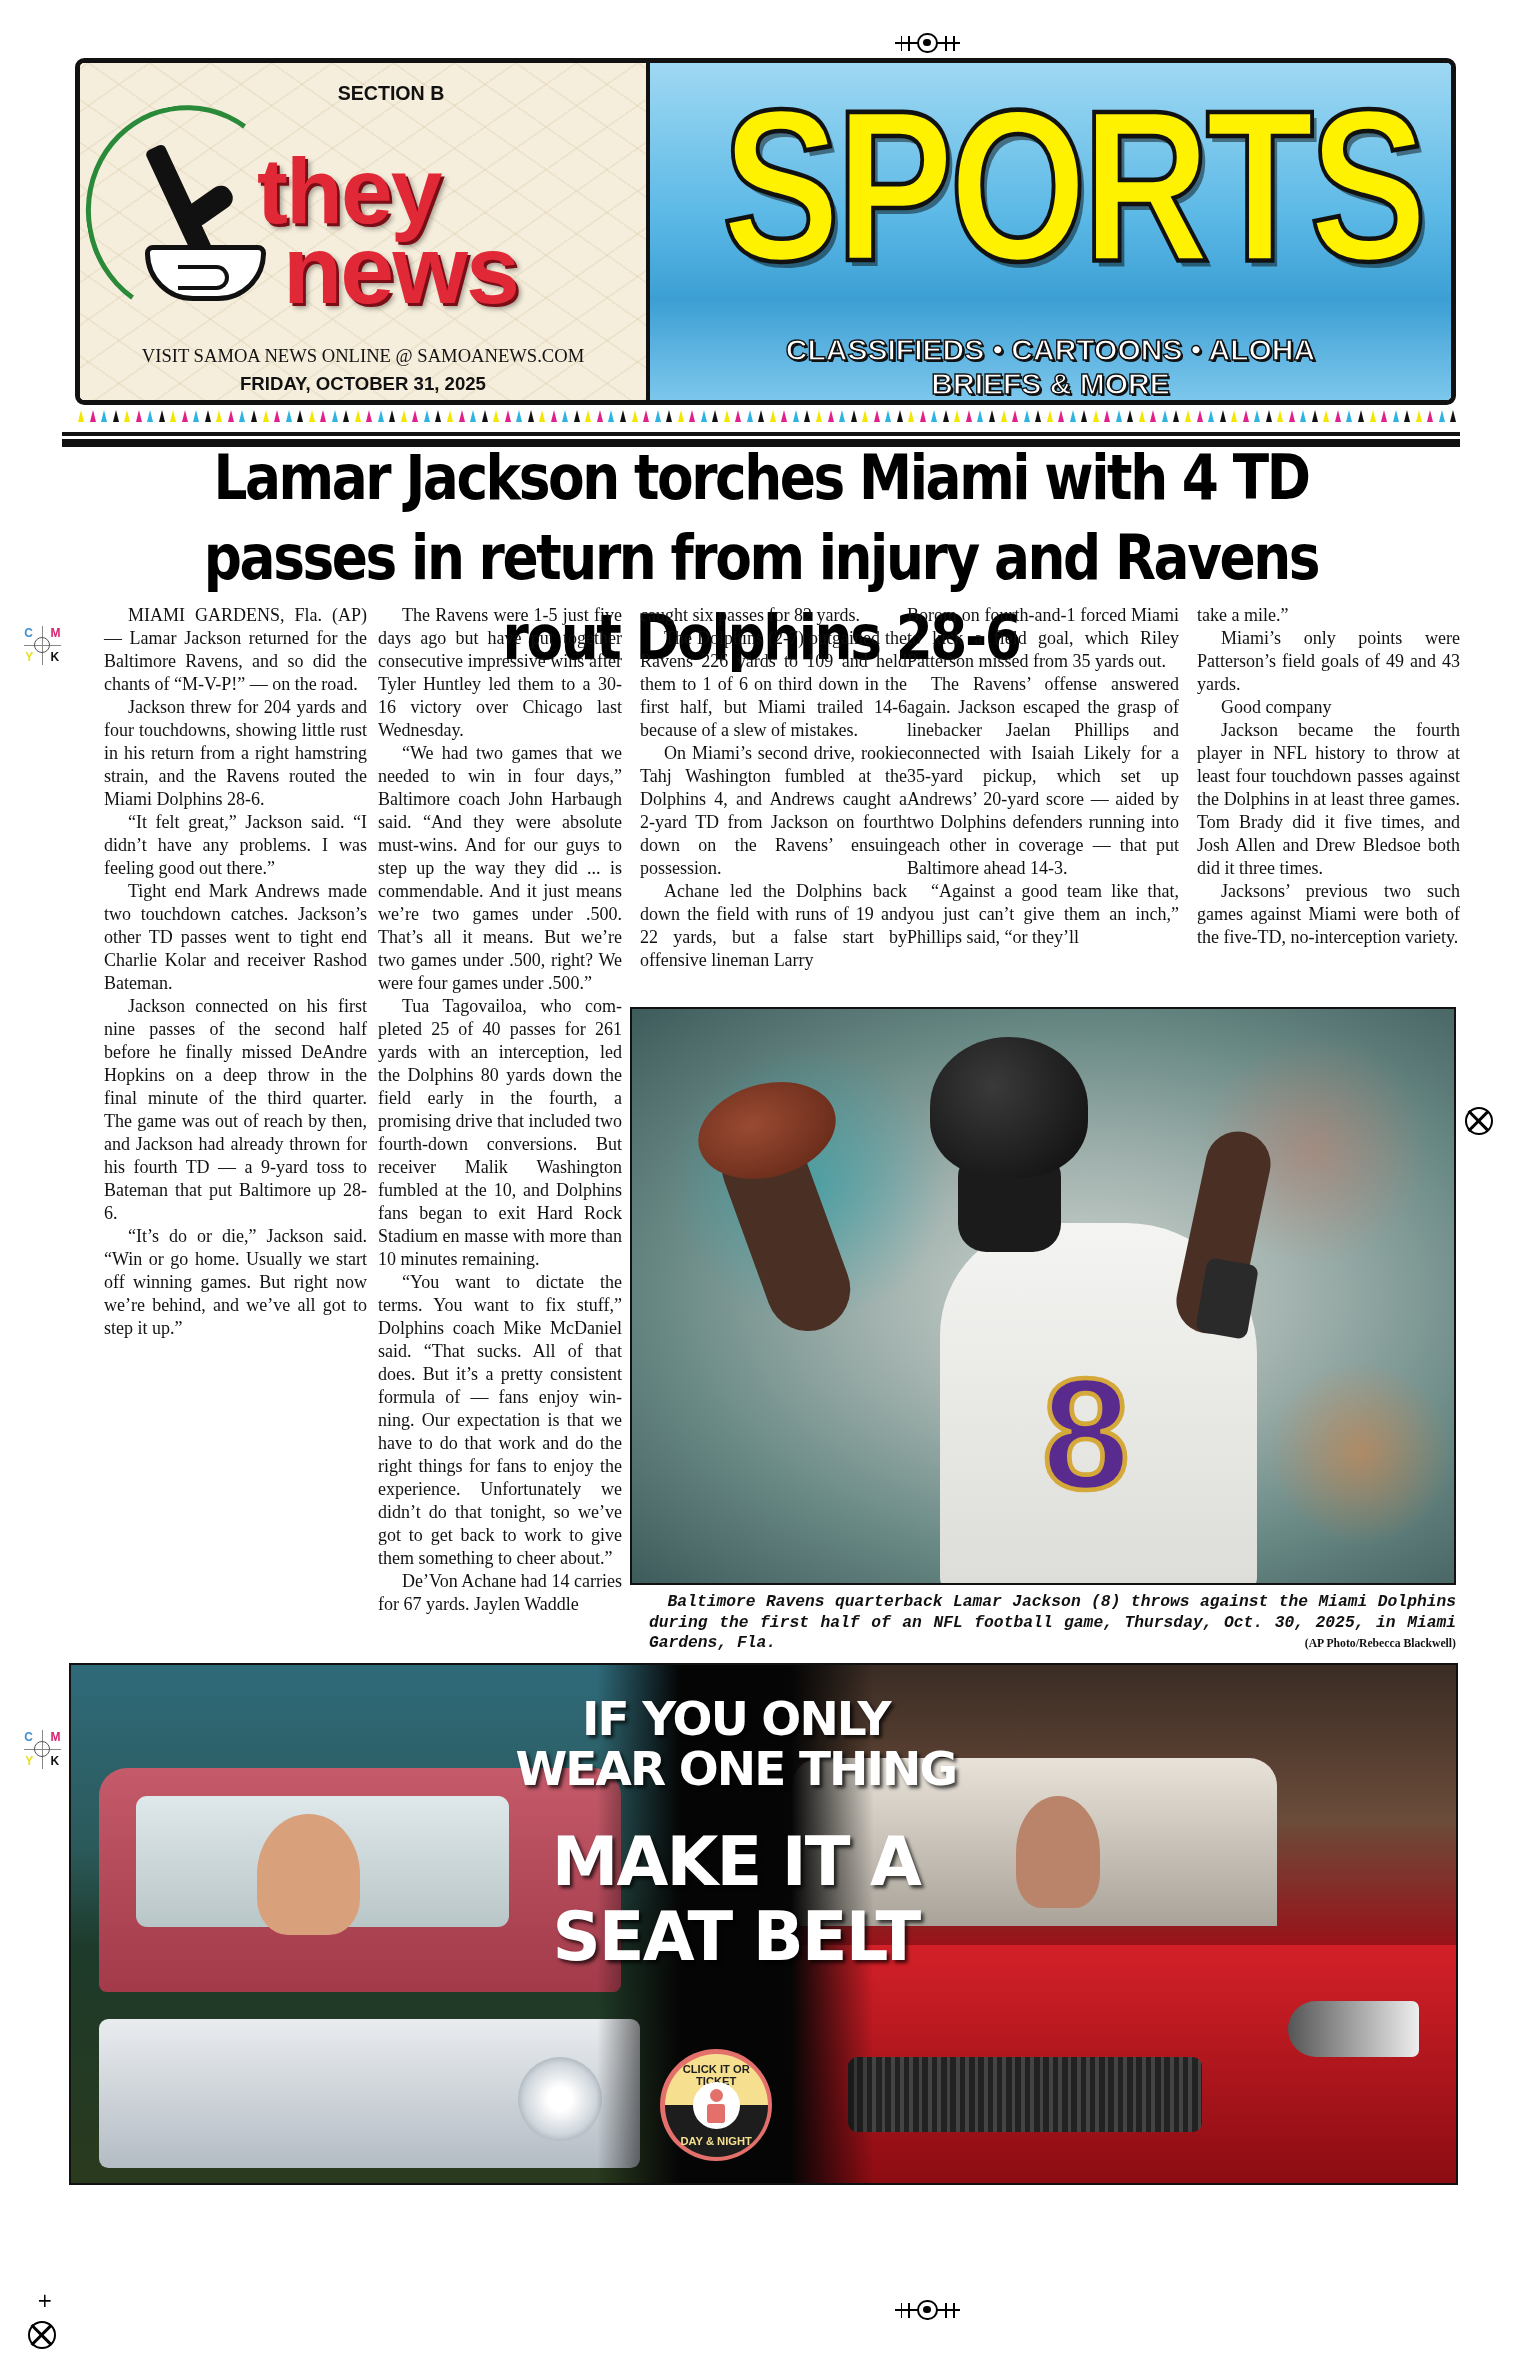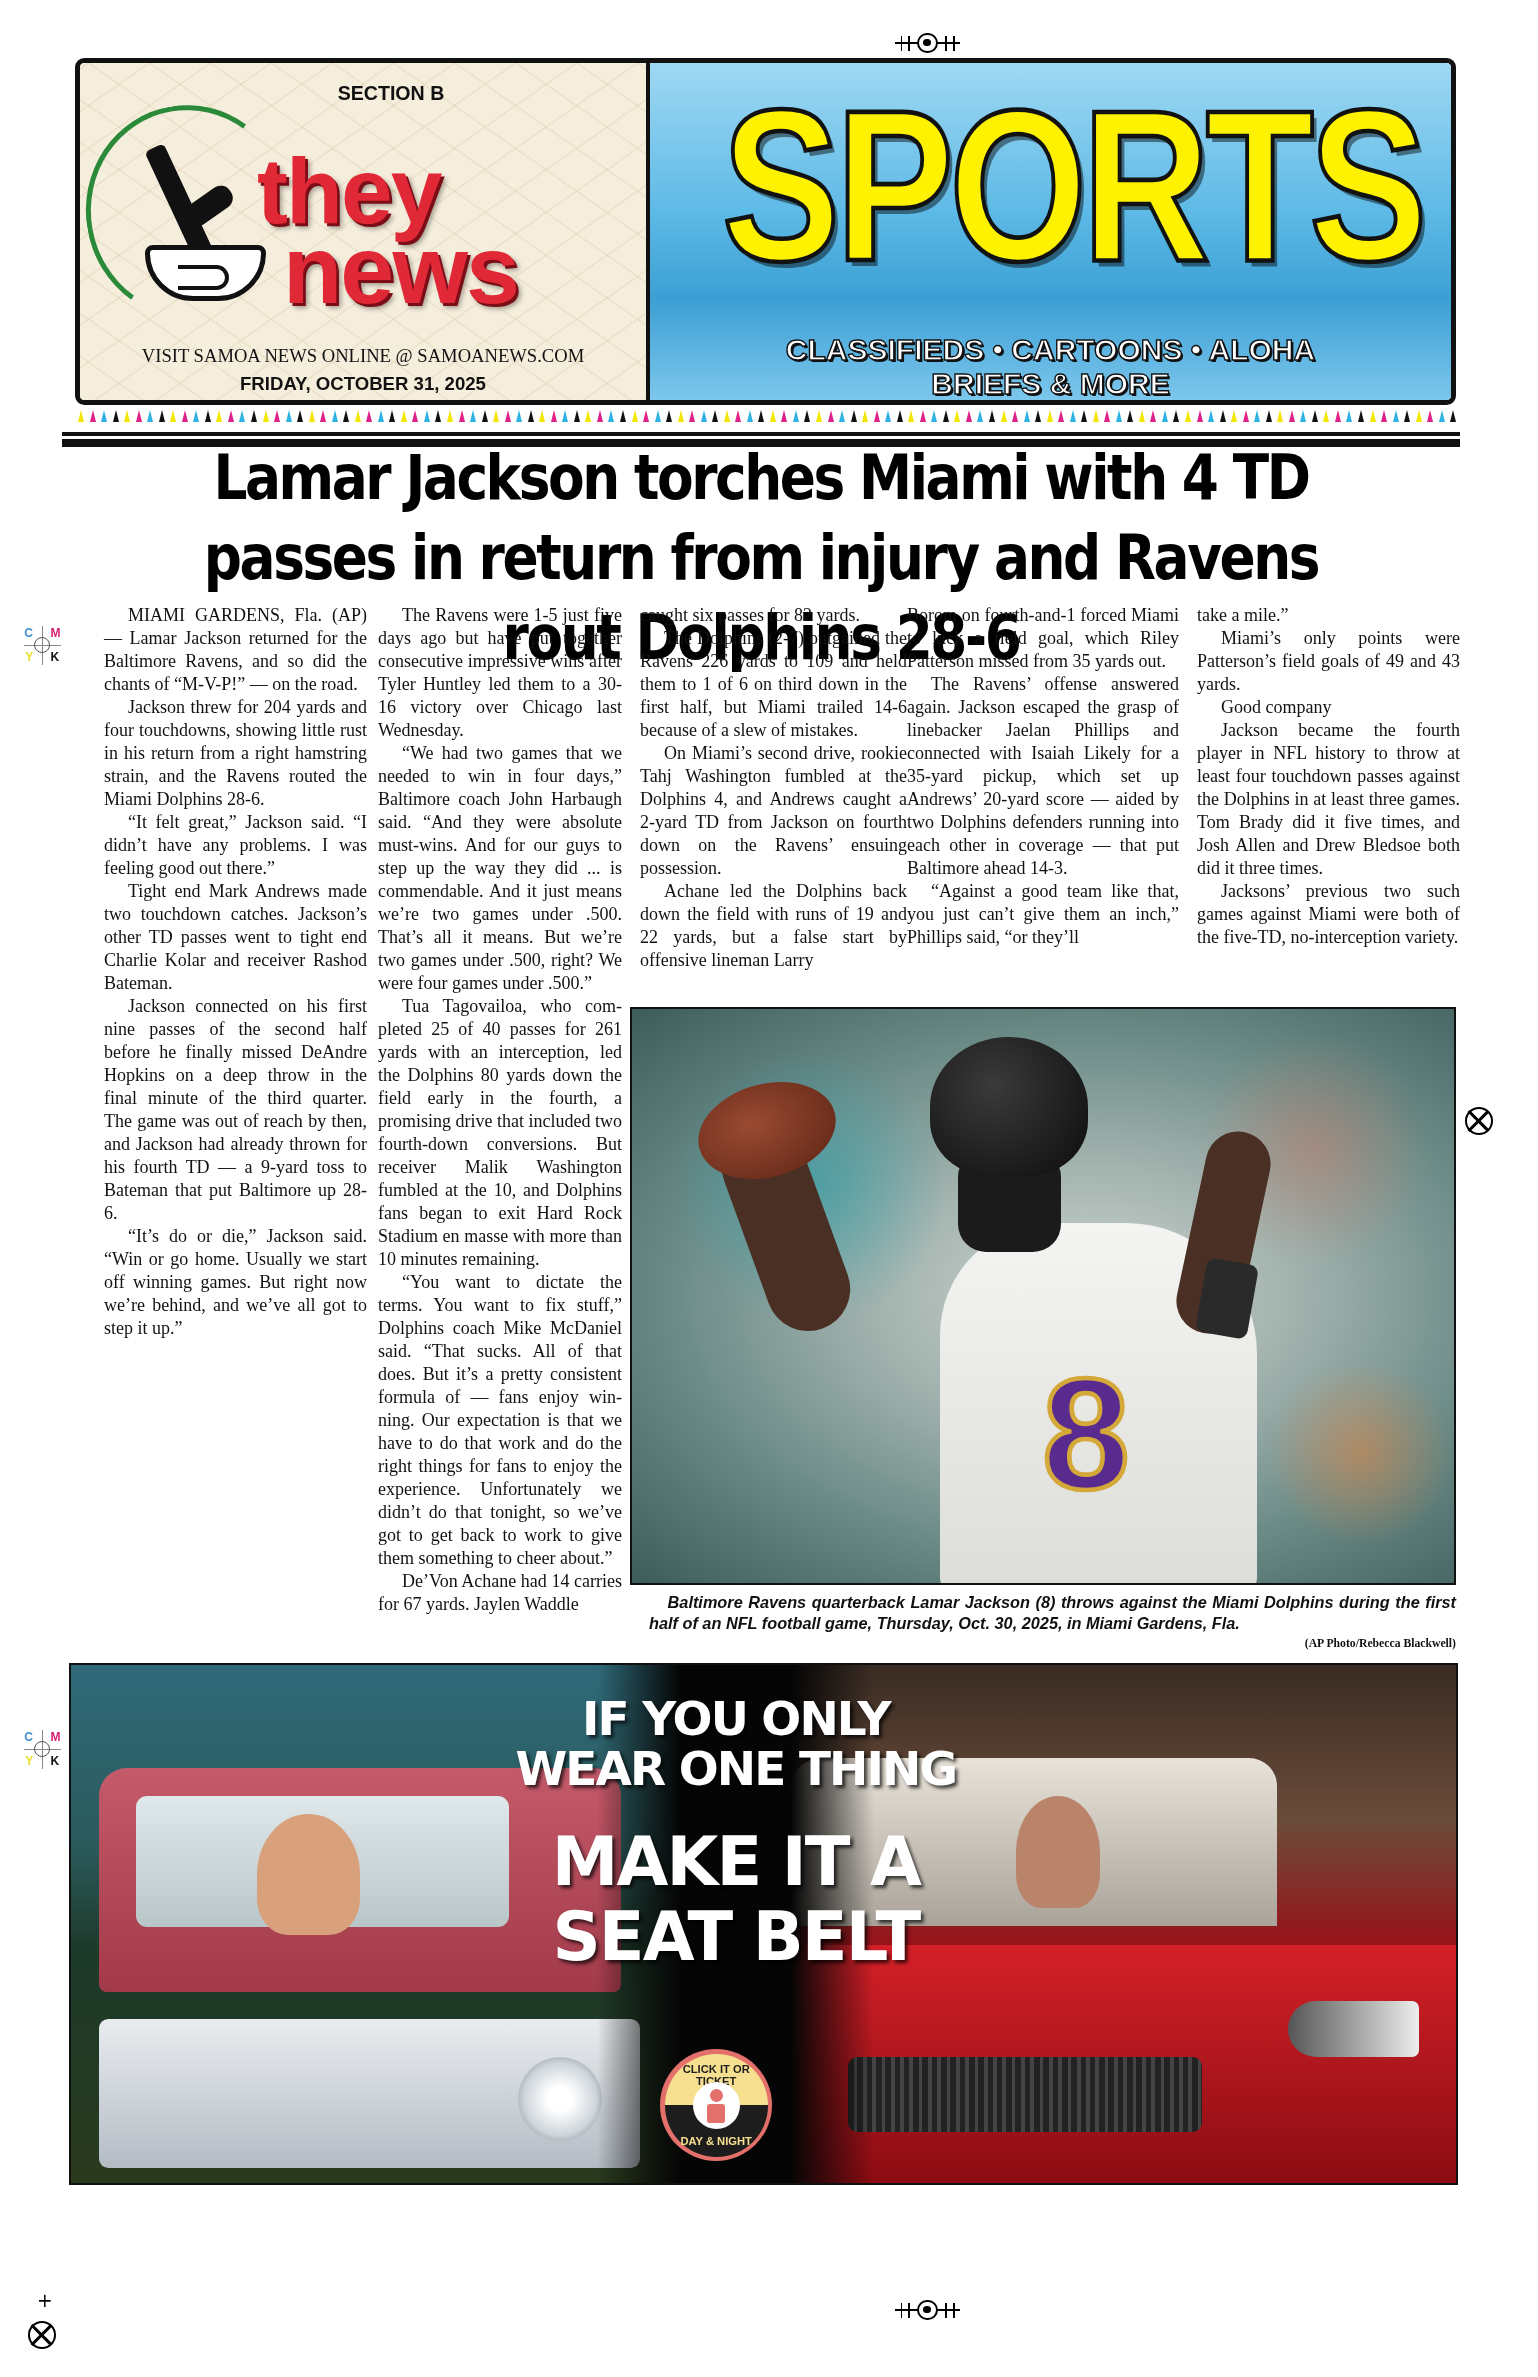--- a/index.html
+++ b/index.html
@@ -82,21 +82,21 @@
   .photo .bokeh3 { position: absolute; right: 0; bottom: 37px; width: 186px; height: 186px; border-radius: 50%; background: radial-gradient(circle, rgba(230,130,60,0.5), transparent 70%); }
   .player-body { position: absolute; left: 308px; top: 214px; width: 317px; height: 373px; background: linear-gradient(180deg, #f4f4f2, #dcdcd8); border-radius: 112px 131px 18.6px 18.6px; }
   .player-number { position: absolute; left: 410px; top: 345px; font-family: "Liberation Sans", sans-serif; font-weight: bold; font-size: 158px; color: #5a2b8f; -webkit-text-stroke: 4.7px #d4a93a; line-height: 1; }
   .player-helmet { position: absolute; left: 298px; top: 28px; width: 158px; height: 140px; background: radial-gradient(circle at 40% 35%, #3a3a3a, #0c0c0c); border-radius: 50% 50% 40% 40%; }
   .player-neck { position: absolute; left: 326px; top: 140px; width: 103px; height: 103px; background: #1b1b1b; border-radius: 28px; }
   .player-arm-left { position: absolute; left: 112px; top: 112px; width: 84px; height: 214px; background: #4a3024; border-radius: 42px; transform: rotate(-20deg); }
   .player-arm-right { position: absolute; left: 559px; top: 121px; width: 65px; height: 205px; background: #4a3024; border-radius: 33px; transform: rotate(12deg); }
   .football { position: absolute; left: 65px; top: 75px; width: 140px; height: 93px; background: radial-gradient(ellipse at 40% 40%, #9a4a32, #5c2414); border-radius: 50%; transform: rotate(-15deg); }
   .wristband { position: absolute; left: 569px; top: 252px; width: 52px; height: 75px; background: #2a2a2a; border-radius: 9.3px; transform: rotate(10deg); }
 
-  .caption { position: absolute; left: 649px; top: 1592px; width: 807px; font-family: Liberation Sans, sans-serif; font-style: italic; font-weight: bold; font-size: 16.3px; line-height: 20.5px; text-align: justify; color: #111; text-indent: 18.6px; }
+  .caption { position: absolute; left: 649px; top: 1592px; width: 807px; font-family: Liberation Mono, monospace; font-style: italic; font-weight: bold; font-size: 16.3px; line-height: 20.5px; text-align: justify; color: #111; text-indent: 18.6px; }
   .credit { position: absolute; right: 82px; top: 1637px; font-family: "Liberation Serif", serif; font-weight: bold; font-size: 11.7px; color: #111; }
 
   
   .ad { position: absolute; left: 69px; top: 1663px; width: 1389px; height: 522px; border: 2.8px solid #111; overflow: hidden; display: flex; }
   .ad-left { width: 48%; height: 100%; position: relative; background: linear-gradient(180deg, #2f6a7a 0%, #2b5a5b 35%, #1d3a2a 55%, #2a3a1e 100%); }
   .ad-mid { position: absolute; left: 38%; top: 0; width: 20%; height: 100%; background: linear-gradient(90deg, rgba(0,0,0,0), #050505 30%, #050505 70%, rgba(0,0,0,0)); }
   .ad-right { flex: 1; height: 100%; position: relative; background: linear-gradient(180deg, #3a2c24 0%, #6b4c3a 30%, #9a1018 55%, #c8181e 75%, #2a2a2a 100%); }
   .truck-cab { position: absolute; left: 28px; top: 103px; width: 522px; height: 224px; background: linear-gradient(180deg, #c45a6a, #a23a4a); border-radius: 28px 28px 7.5px 7.5px; }
   .truck-window { position: absolute; left: 65px; top: 131px; width: 373px; height: 131px; background: linear-gradient(180deg, #dfe8ea, #b9c6c8); border-radius: 11.2px; }
   .truck-driver { position: absolute; left: 186px; top: 149px; width: 103px; height: 121px; background: #d9a07c; border-radius: 50% 50% 30% 30%; }

